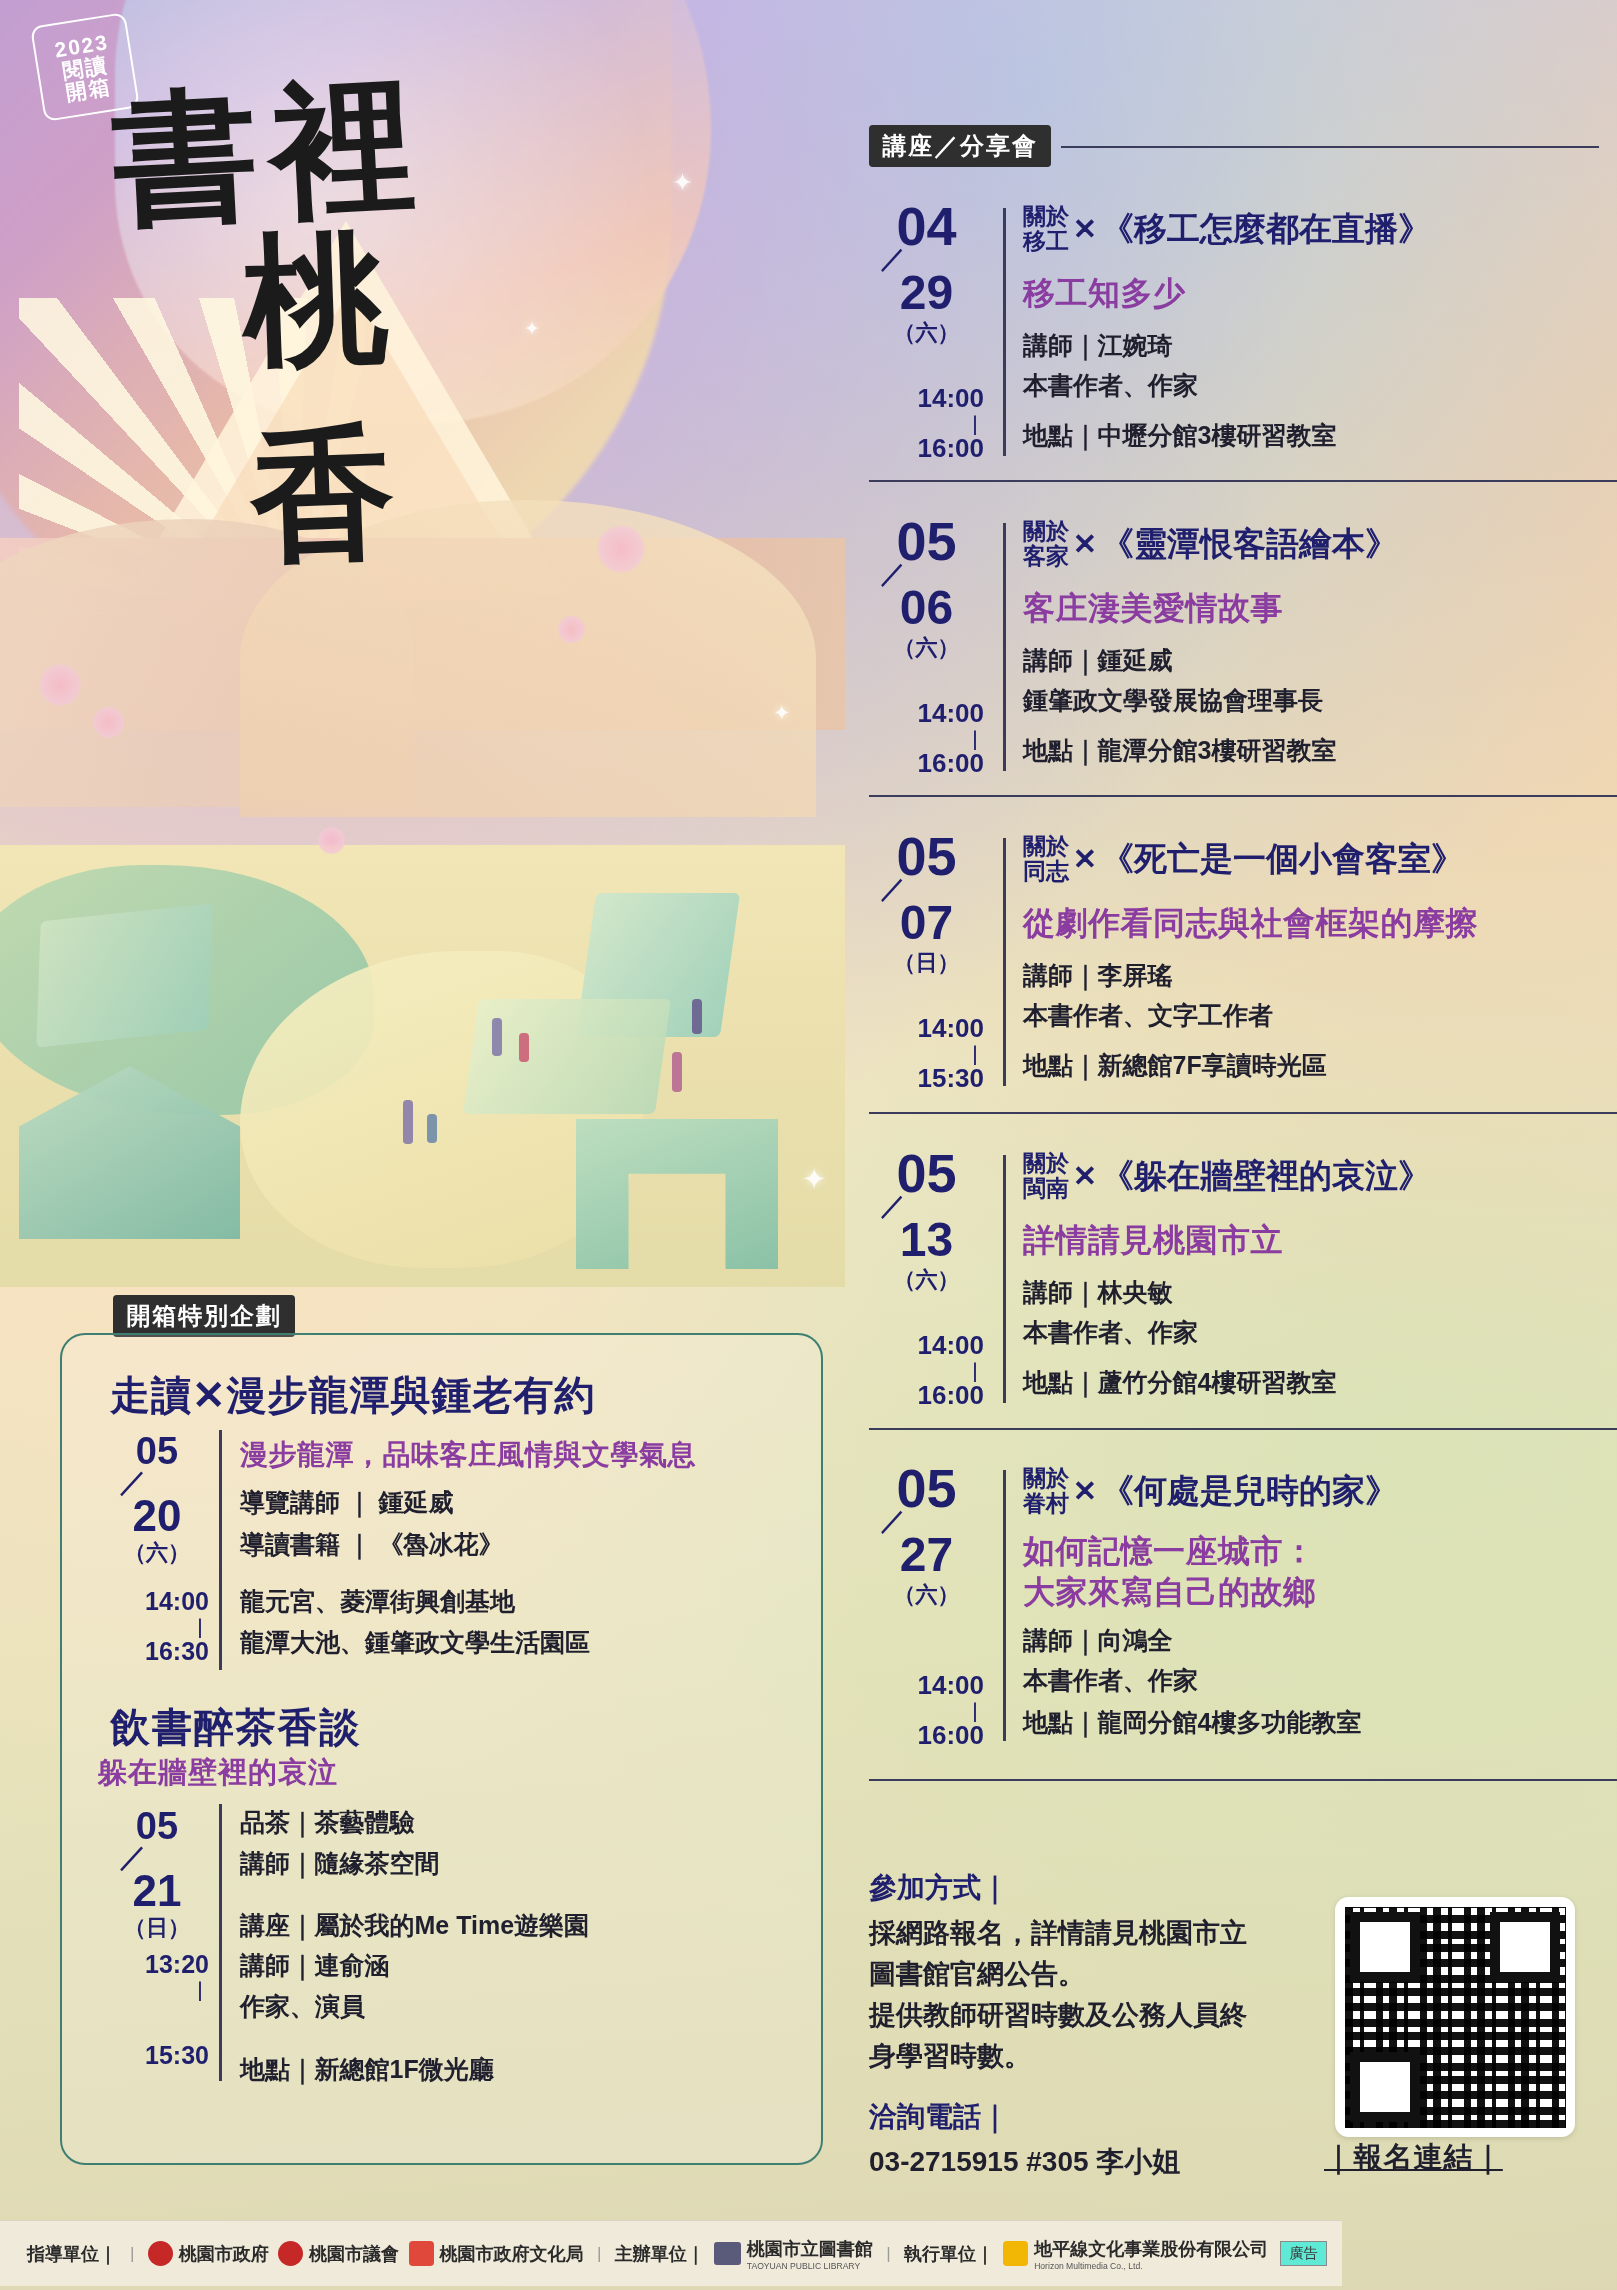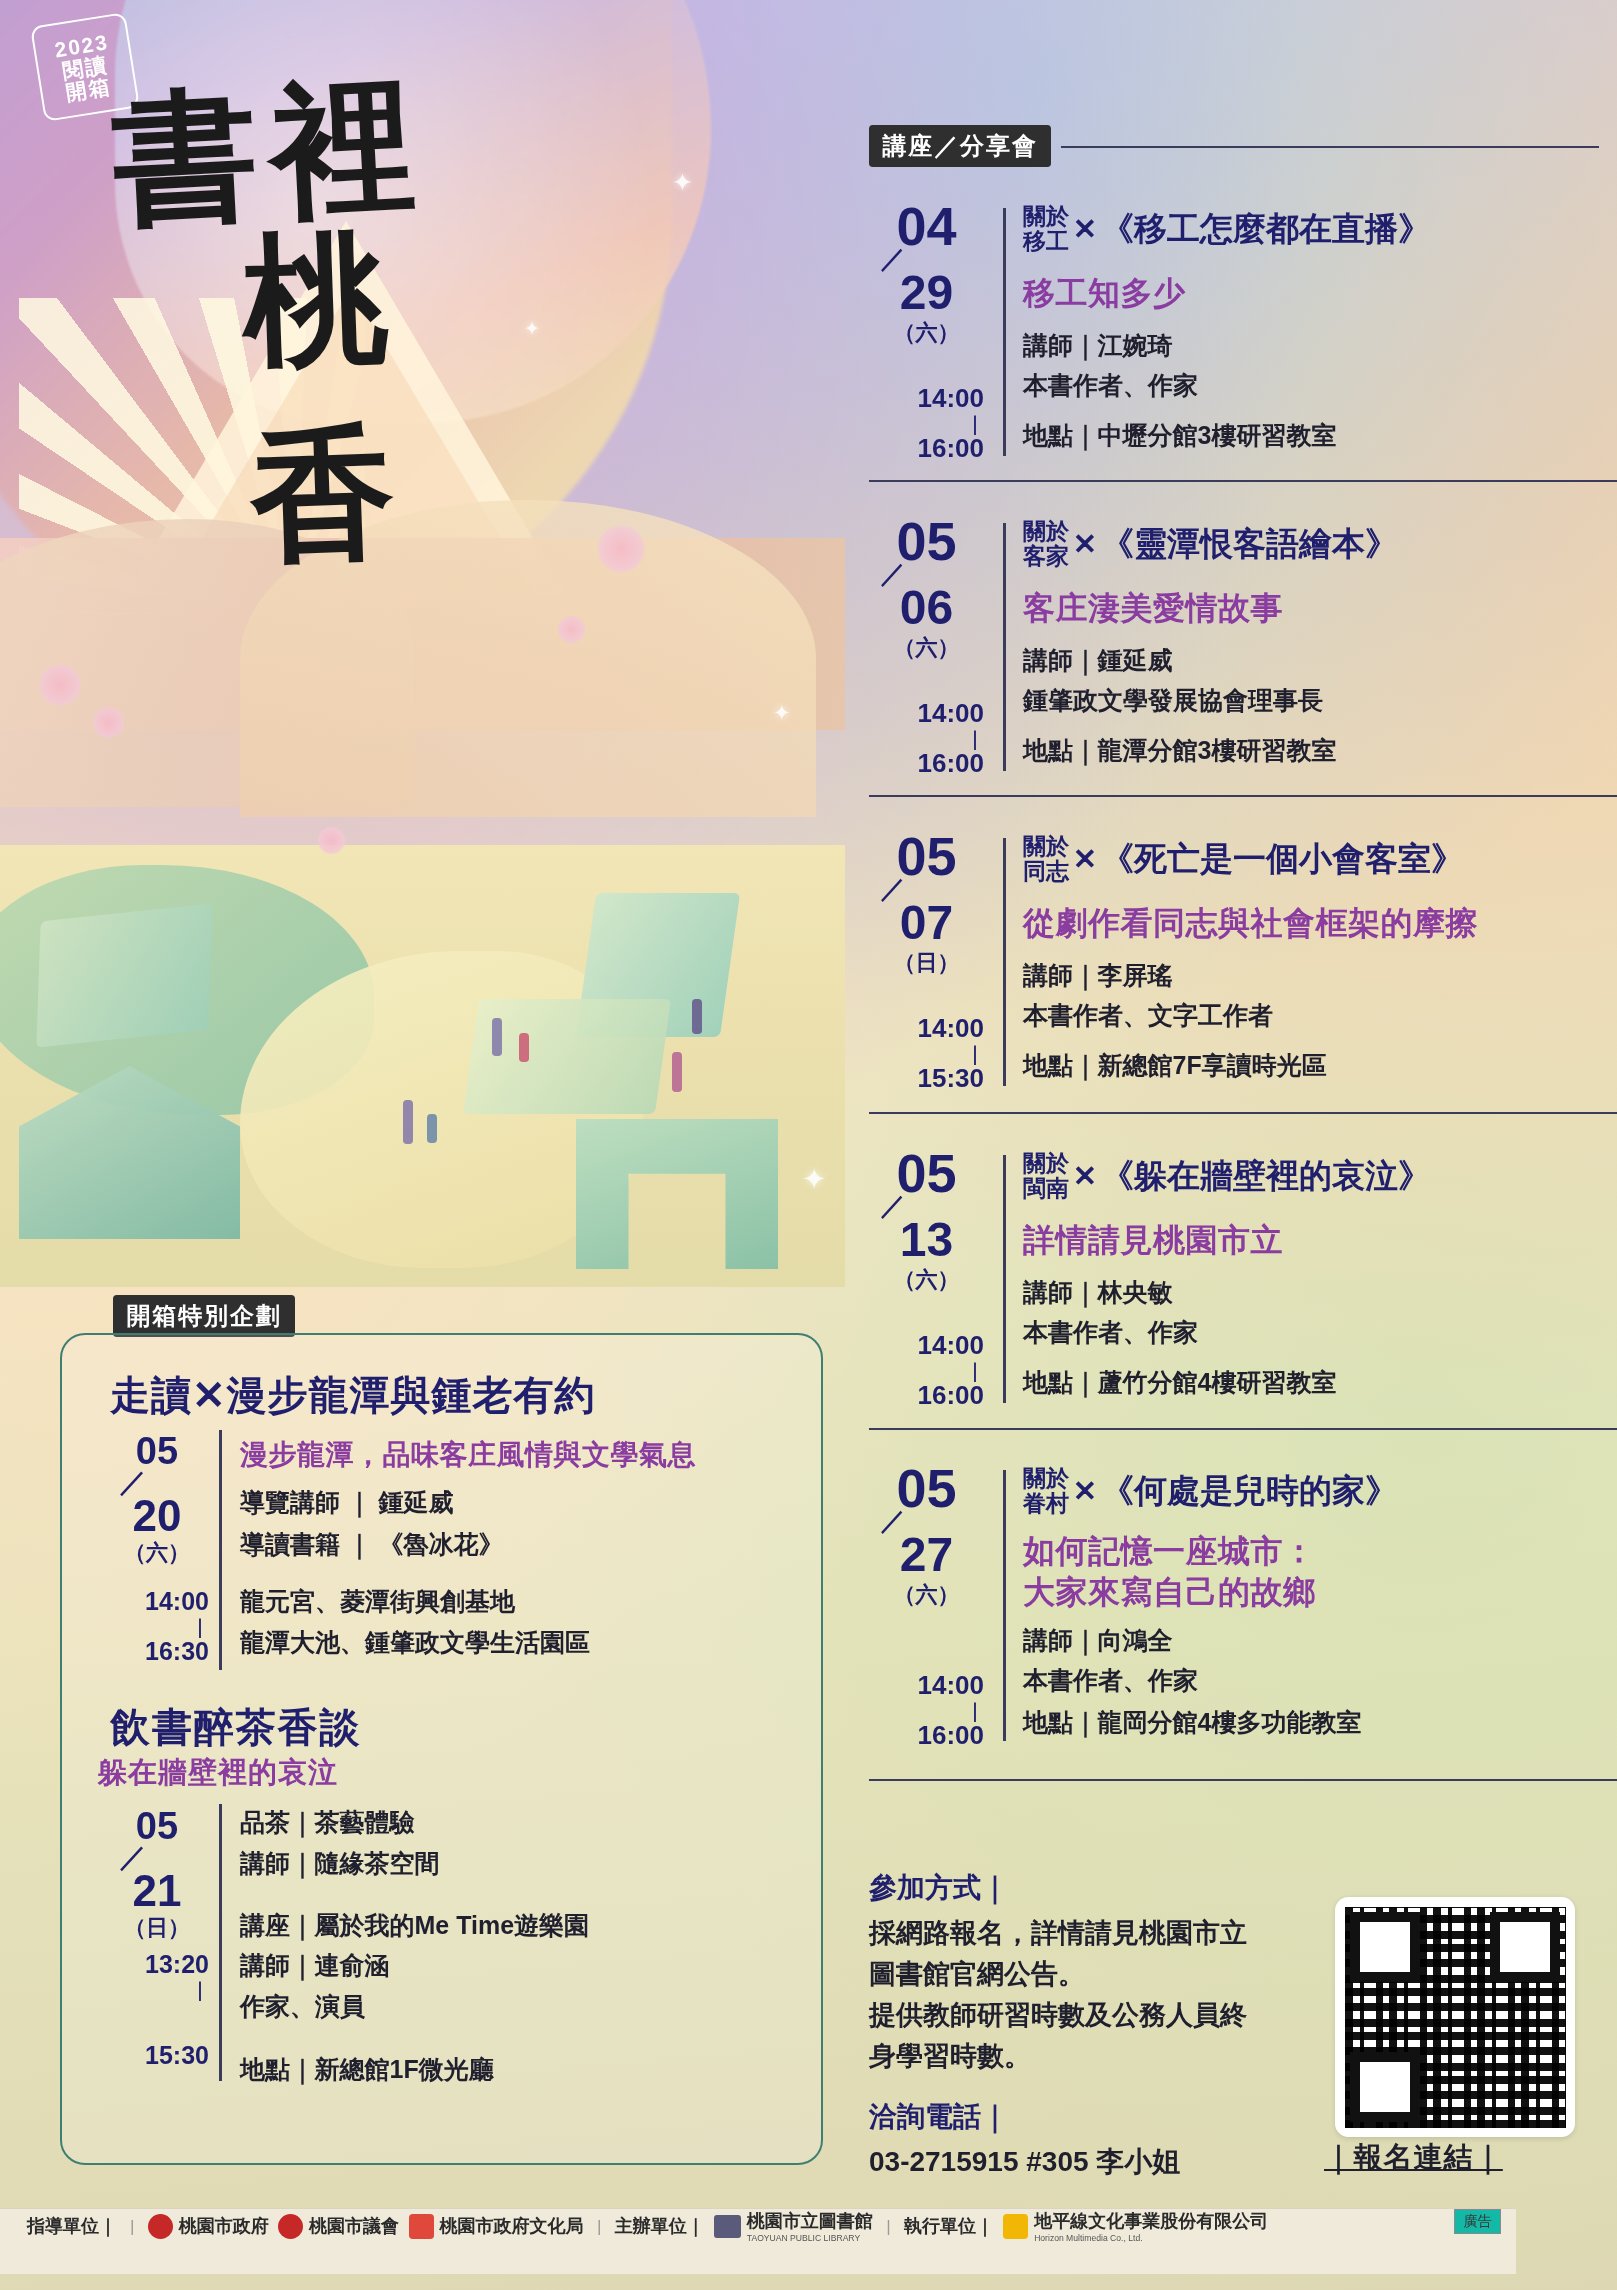--- a/index.html
+++ b/index.html
@@ -274,38 +274,38 @@
   .qr-eye {
     position:absolute; width:50px; height:50px; border:10.6px solid #111; background:#fff;
   }
   .qr-label {
     position:absolute; left:1324px; top:2138px;
     font-size:29px; font-weight:bold; color:#1f1f2e; letter-spacing:1px;text-decoration:underline;
   }
 
   
   .footer {
-    position:absolute; left:0; bottom:16px; width:1516px; height:65px;
+    position:absolute; left:0; bottom:4px; width:1342px; height:65px;
     background:#efeada;
-    display:flex; align-items:flex-start;
+    display:flex; align-items:center;
     border-top:1px solid #d9d3c0;
   }
   .footer-inner { display:flex; align-items:center; padding-left:27px; gap:9.6px; }
   .f-label { font-size:18px; font-weight:bold; color:#2a2a2a; }
   .f-div { color:#9b9b9b; font-size:17.3px; margin:0 3.8px; }
   .f-org { display:flex; align-items:center; gap:5.8px; }
   .f-org .dot { width:25px; height:25px; border-radius:50%; background:#c62828; display:inline-block; }
   .f-org .dot2 { width:25px; height:25px; border-radius:3.8px; background:#e0483c; display:inline-block; }
   .f-org .dot3 { width:27px; height:23px; border-radius:2.9px; background:#5a5a7a; display:inline-block; }
   .f-org .dot4 { width:25px; height:25px; border-radius:3.8px; background:#f2b705; display:inline-block; }
   .f-org .nm { font-size:18px; font-weight:bold; color:#2a2a2a; }
   .f-org .nm small { display:block; font-size:8.6px; font-weight:normal; color:#555; }
   .f-ad {
     position:absolute; right:15.4px; font-size:14.4px; color:#3a3a3a;
-    border:1px solid #8a8a8a; padding:1.9px 7.7px; background:#14b8a6;
+    border:1px solid #8a8a8a; padding:1.9px 7.7px; background:#5eead4;
   }
 </style>
 </head>
 <body>
 
 <div class="poster">
 
   <div class="art">
     <div class="sky"></div>
     <div class="sky2"></div>

